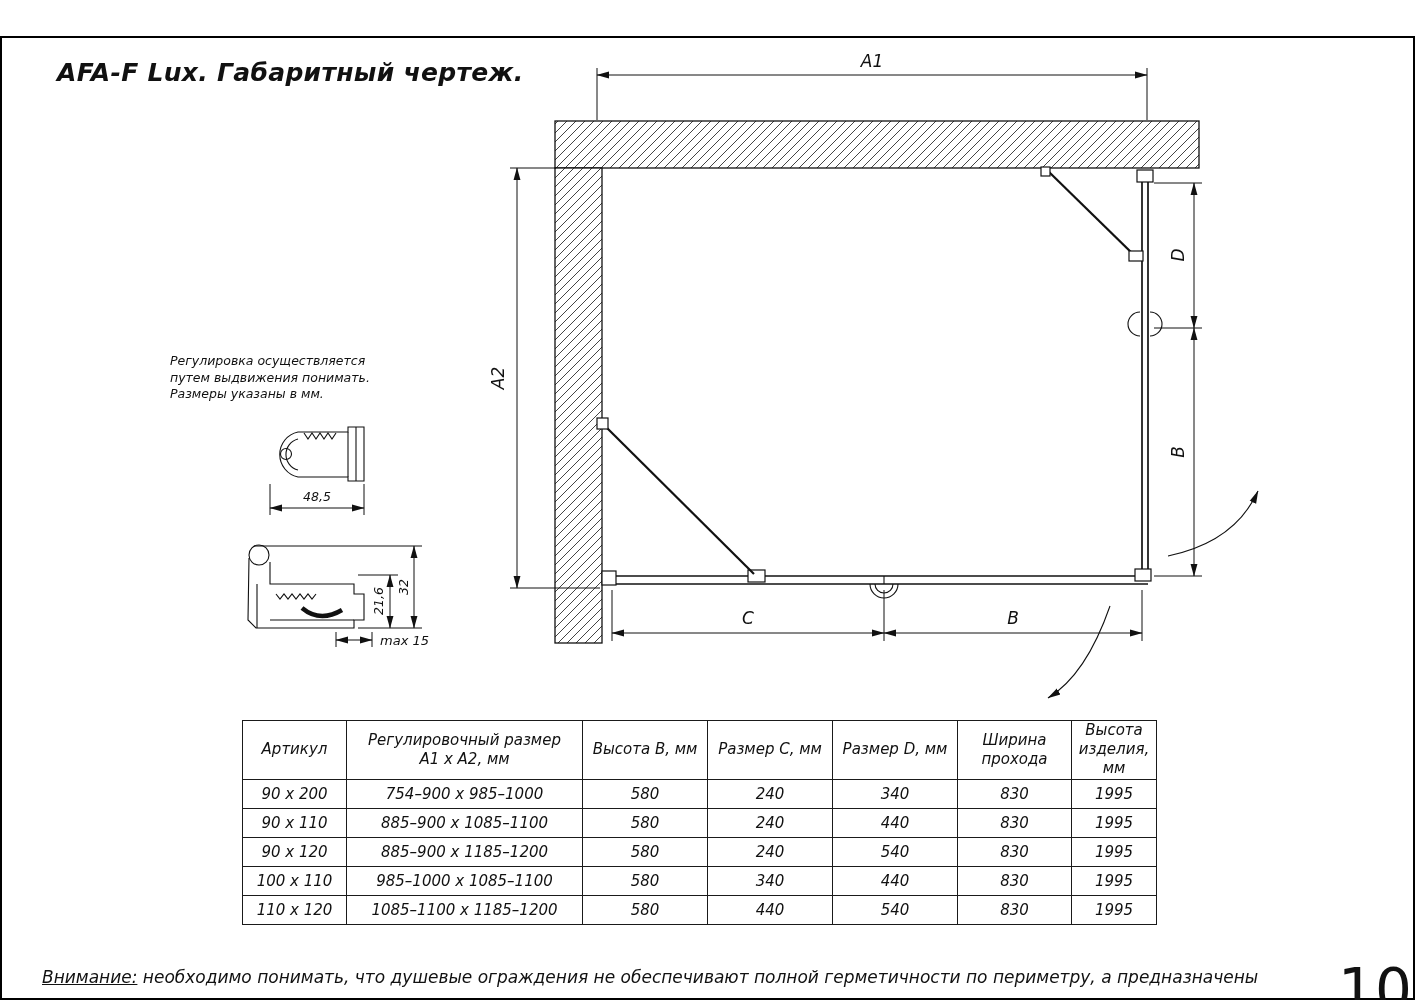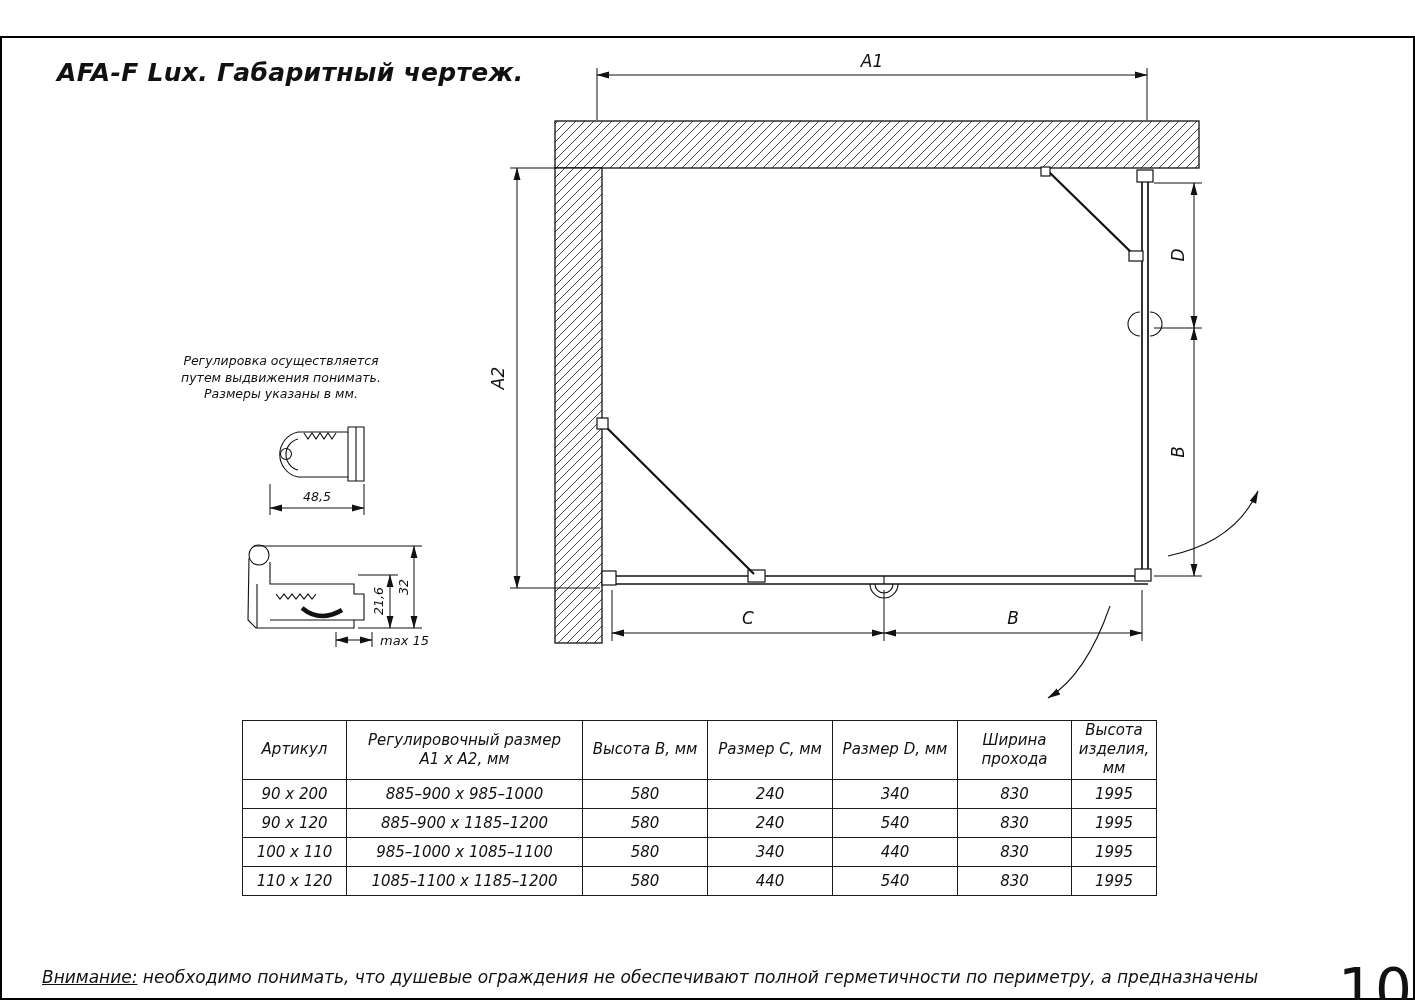--- a/index.html
+++ b/index.html
@@ -1,20 +1,20 @@
 <!DOCTYPE html>
 <html><head>
 <meta charset="utf-8">
 <style>
   html,body{margin:0;padding:0;}
   body{width:1415px;height:1000px;background:#fff;font-family:"DejaVu Sans",sans-serif;position:relative;overflow:hidden;color:#111;}
   .page{position:absolute;inset:0;border:2px solid #000;background:#fff;margin-top:36px;}
   .title{position:absolute;left:55px;top:20px;font-size:25px;font-style:italic;font-weight:bold;letter-spacing:.3px;}
   .svg-wrap{position:absolute;left:0;top:0;}
-  .reg-note{position:absolute;left:168px;top:315px;width:222px;text-align:center;font-style:italic;font-size:12.5px;line-height:1.32;}
+  .reg-note{position:absolute;left:168px;top:315px;width:222px;text-align:left;font-style:italic;font-size:12.5px;line-height:1.32;}
   table.spec{position:absolute;left:240px;top:682px;border-collapse:collapse;table-layout:fixed;font-style:italic;}
   .spec th,.spec td{border:1.6px solid #1a1a1a;text-align:center;vertical-align:middle;font-weight:normal;padding:0 3px;}
   .spec th{height:54px;font-size:15px;white-space:pre-line;line-height:1.28;}
   .spec td{height:28px;font-size:15px;}
   .footer-note{position:absolute;left:40px;top:926px;font-style:italic;font-size:17px;line-height:1.55;white-space:nowrap;}
   .footer-note .u{text-decoration:underline;}
   .page-number{position:absolute;left:1336px;top:918px;font-size:58px;}
   svg text{font-family:"DejaVu Sans",sans-serif;font-style:italic;fill:#111;}
   .dim{stroke:#111;stroke-width:1;fill:none;}
   .frame{stroke:#111;stroke-width:1.7;fill:none;}
@@ -187,24 +187,33 @@
         <th>Ширина
 прохода</th>
         <th>Высота
 изделия,
 мм</th>
       </tr>
     </thead>
     <tbody>
       <tr>
         <td>90 х 200</td>
-        <td>885–900 х 985–1000</td>
+        <td>754–900 х 985–1000</td>
         <td>580</td>
         <td>240</td>
         <td>340</td>
+        <td>830</td>
+        <td>1995</td>
+      </tr>
+      <tr>
+        <td>90 х 110</td>
+        <td>885–900 х 1085–1100</td>
+        <td>580</td>
+        <td>240</td>
+        <td>440</td>
         <td>830</td>
         <td>1995</td>
       </tr>
       <tr>
         <td>90 х 120</td>
         <td>885–900 х 1185–1200</td>
         <td>580</td>
         <td>240</td>
         <td>540</td>
         <td>830</td>

